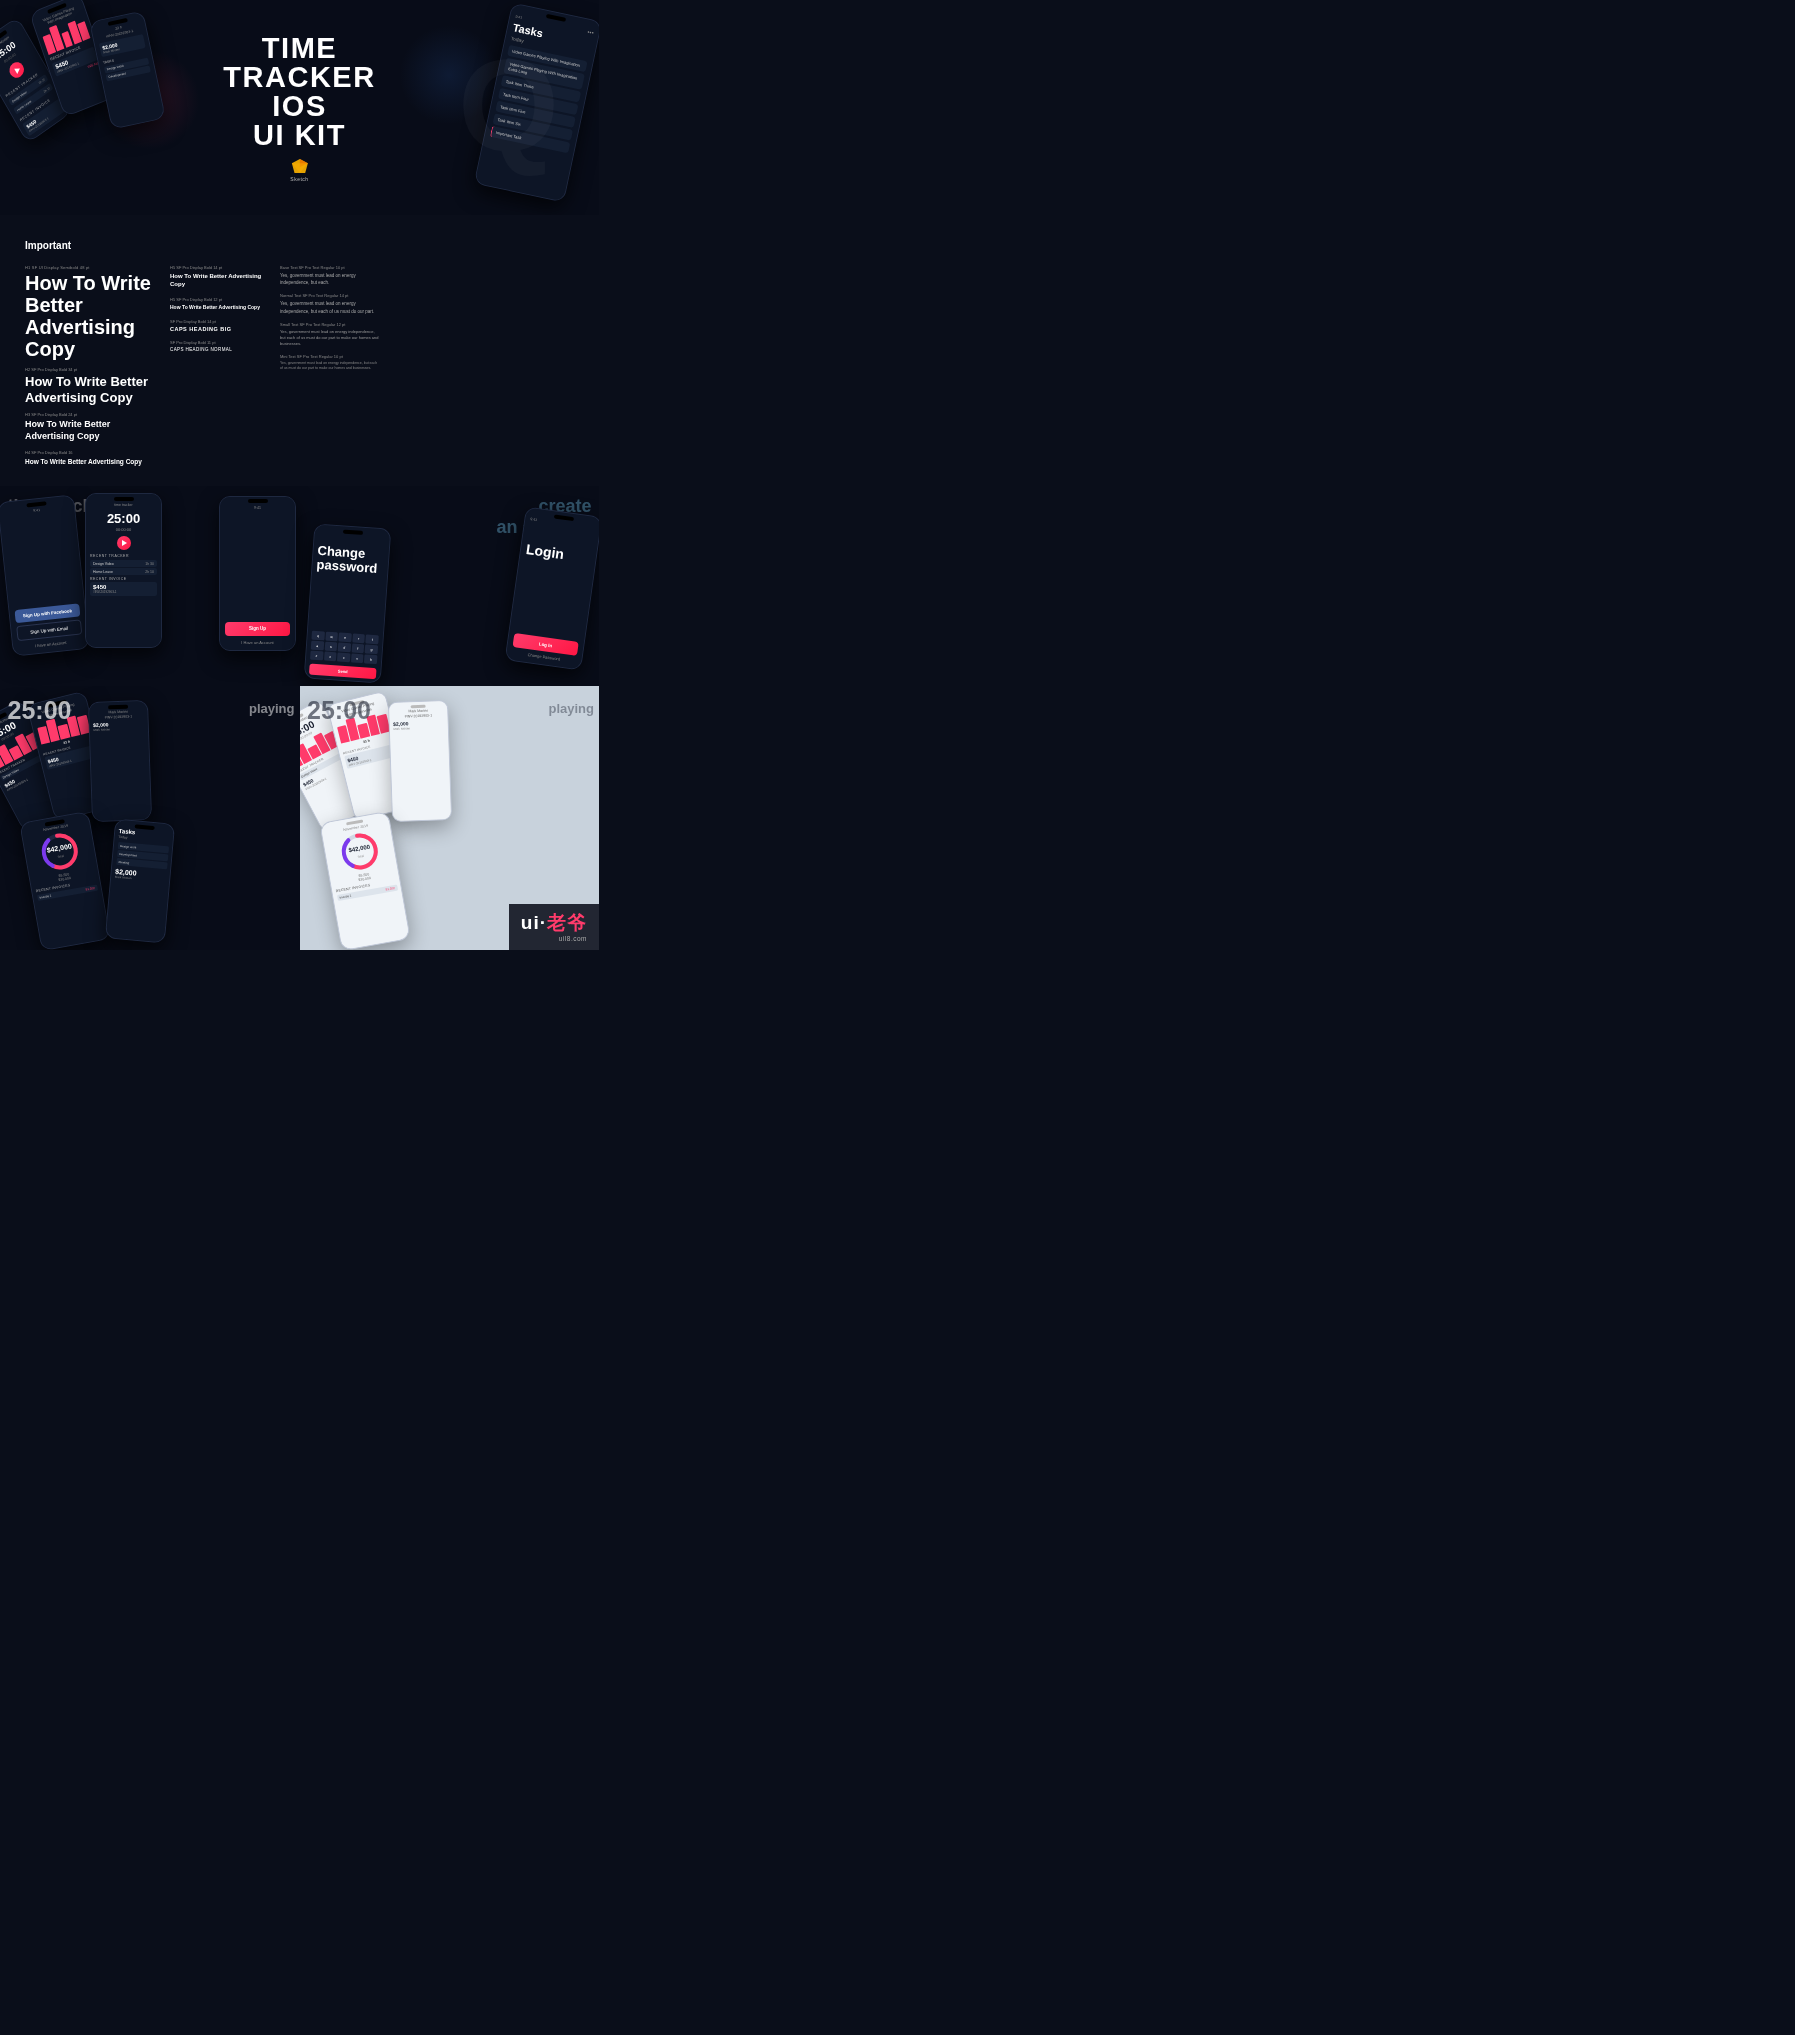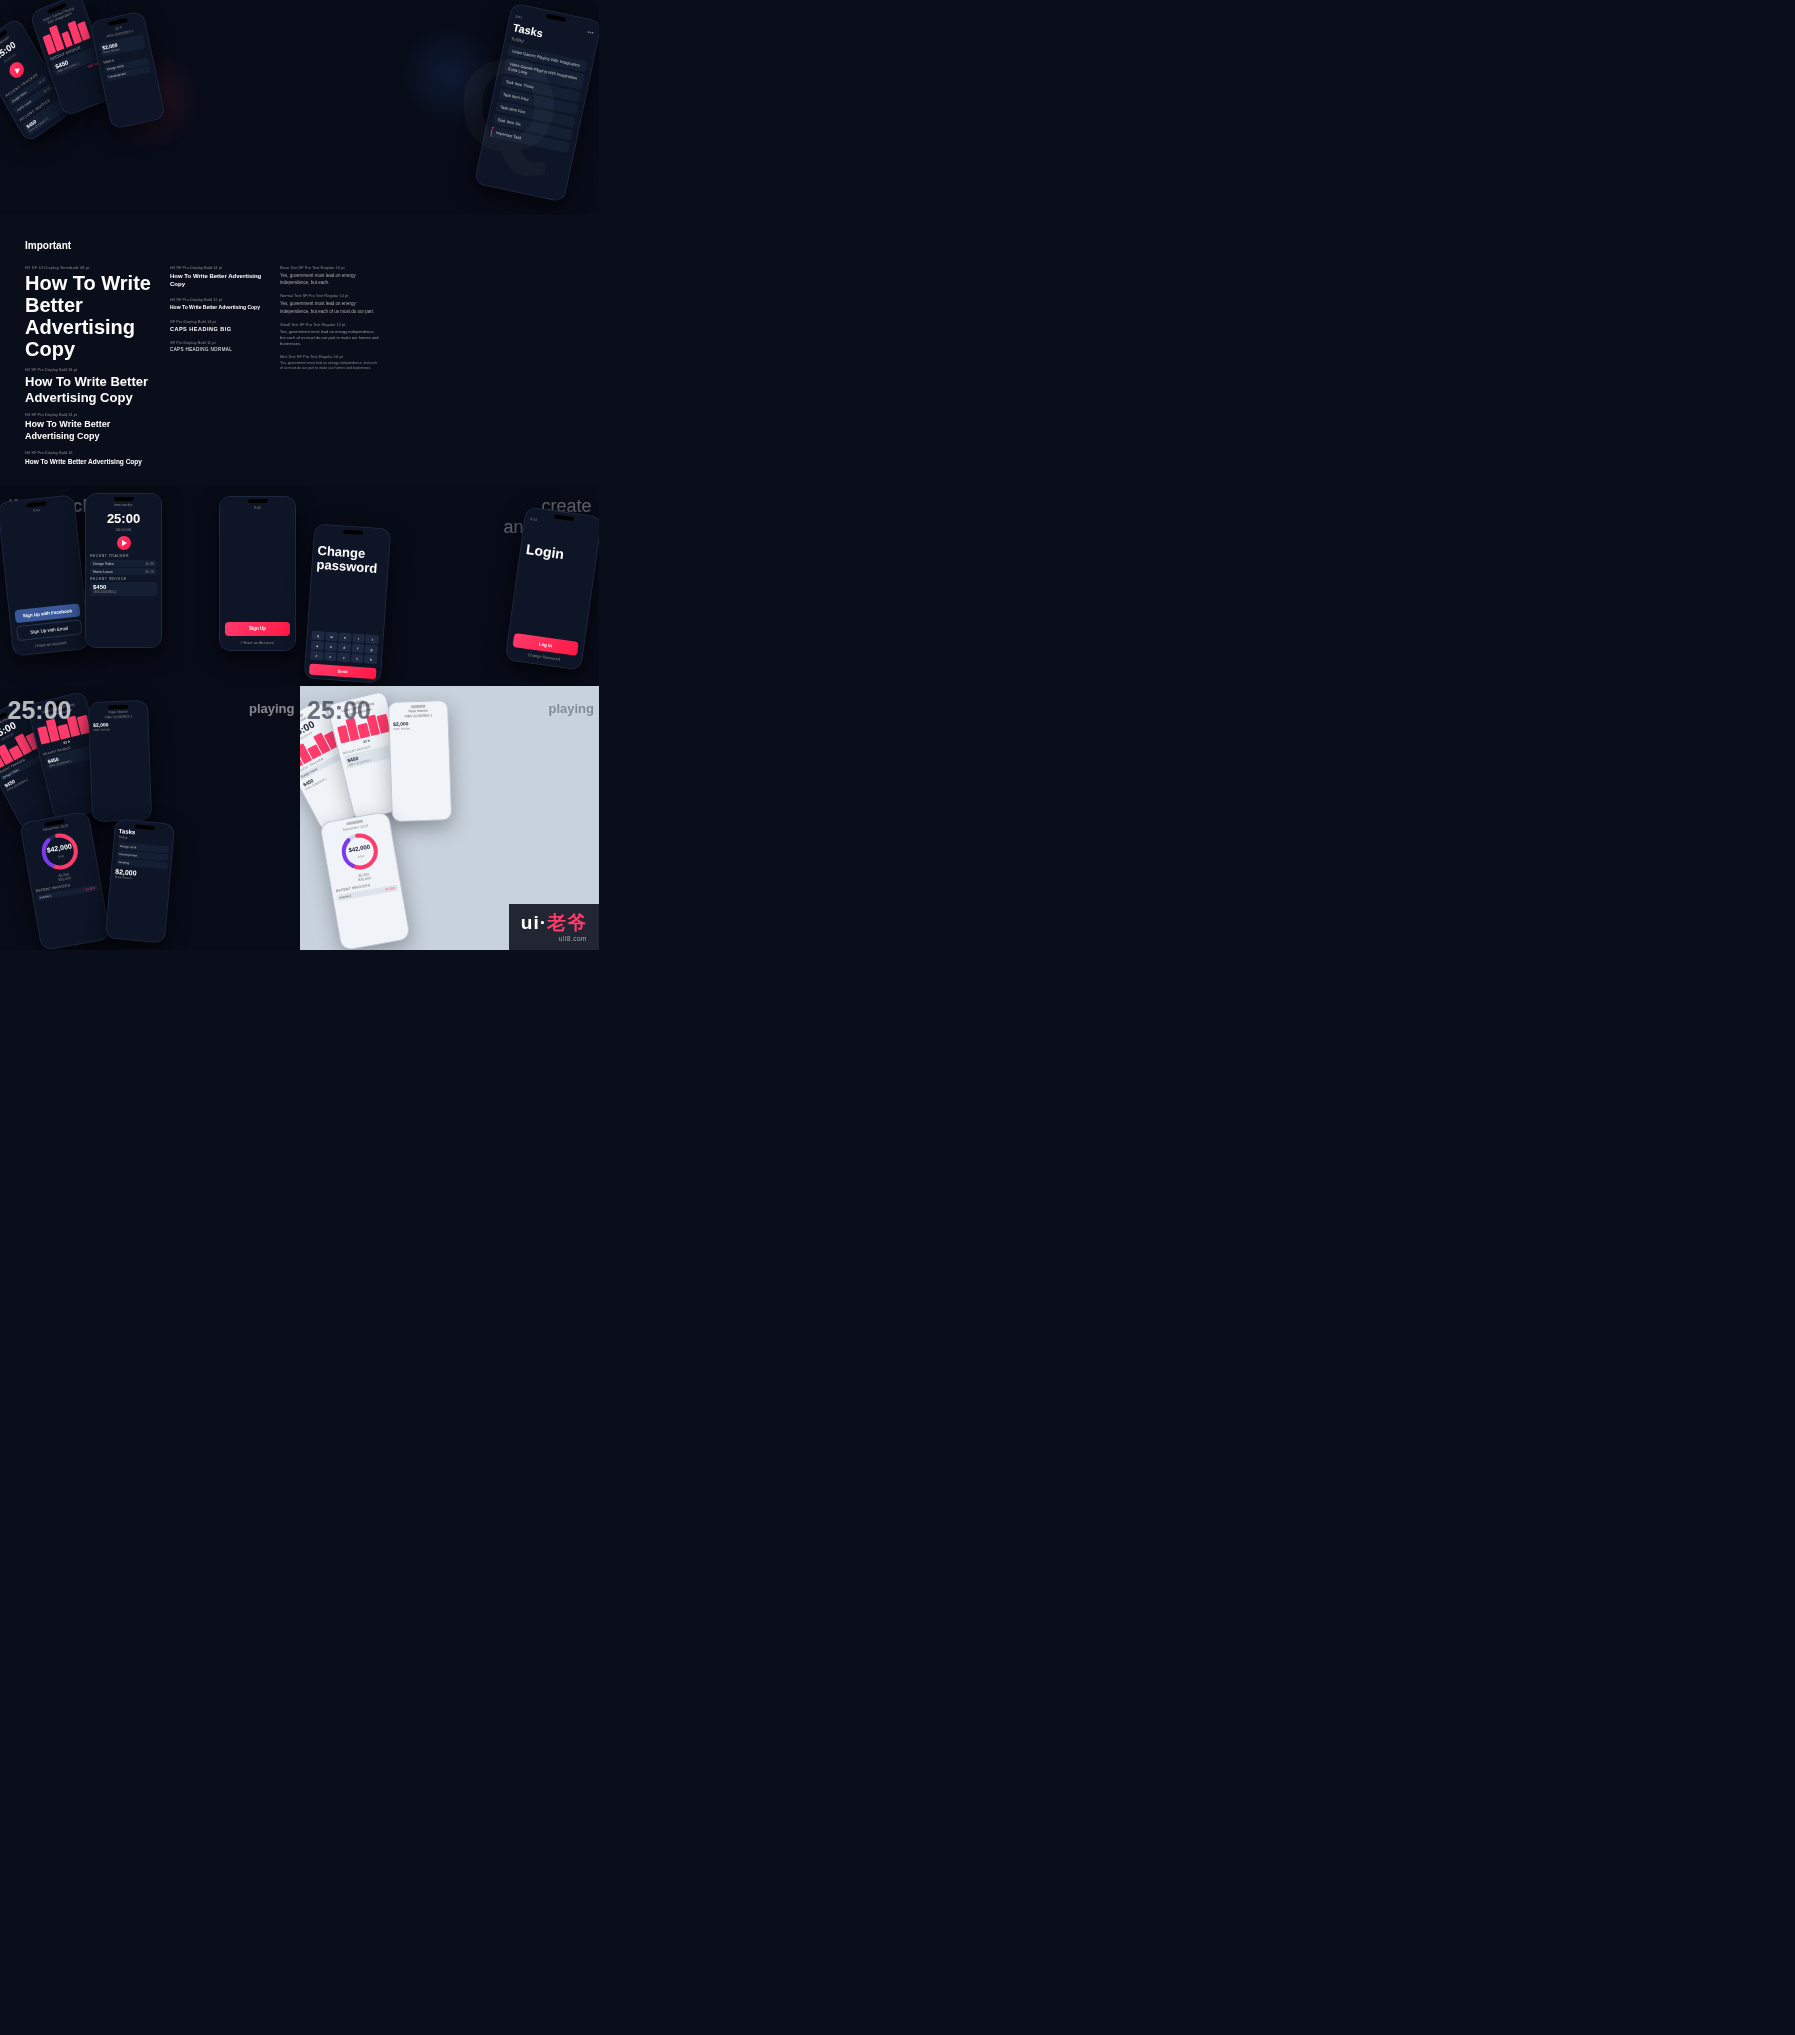--- a/index.html
+++ b/index.html
@@ -153,20 +153,37 @@
             <div style="font-size:5px;font-weight:700;color:#fff;">$2,000</div>
             <div style="font-size:3px;color:#888;">Mark Morten</div>
           </div>
           <div style="font-size:3.5px;color:#aaa;text-transform:uppercase;margin-top:4px;">Tasks</div>
           <div style="background:#141f33;border-radius:2px;padding:1.5px 2.5px;font-size:3px;color:#ccc;margin-top:1.5px;">Design Work</div>
           <div style="background:#141f33;border-radius:2px;padding:1.5px 2.5px;font-size:3px;color:#ccc;margin-top:1px;">Development</div>
         </div>
       </div>
     </div>
 
+    <div style="position:absolute;left:50%;top:50%;transform:translate(-50%,-50%);text-align:center;z-index:10;">
+      <h1 style="font-size:29px;font-weight:900;line-height:1.0;color:#fff;text-transform:uppercase;letter-spacing:1.5px;text-align:center;">
+        <span>TIME</span><br>
+        <span>TRACKER</span><br>
+        <span>IOS</span><br>
+        <span>UI KIT</span>
+      </h1>
+
+      <div style="margin-top:8px;display:flex;flex-direction:column;align-items:center;gap:2px;">
+        <svg width="18" height="16" viewBox="0 0 100 90">
+          <polygon points="50,5 95,30 80,85 20,85 5,30" fill="#fdb300" opacity="0.9"></polygon>
+          <polygon points="50,5 95,30 50,50" fill="#ea6c00" opacity="0.7"></polygon>
+          <polygon points="5,30 95,30 50,85" fill="#fdad00" opacity="0.5"></polygon>
+        </svg>
+        <span style="font-size:5px;color:#bbb;letter-spacing:0.5px;">Sketch</span>
+      </div>
+    </div>
 
     <div style="position:absolute;right:40px;top:30px;text-align:center;">
       <div style="font-size:45px;font-weight:900;color:#fff;line-height:1;">34</div>
       <div style="font-size:6.5px;color:#bbb;letter-spacing:0.5px;">Premium screens</div>
     </div>
 
     <div style="position:absolute;right:40px;top:40px;font-size:130px;font-weight:900;color:rgba(255,255,255,0.035);line-height:1;z-index:1;user-select:none;">Q</div>
 
     <div class="iso-phone" style="position:absolute;right:15px;top:10px;width:92px;height:185px;transform:rotate(12deg);">
       <div class="notch"></div>
@@ -256,21 +273,21 @@
       <div></div>
     </div>
   </div>
 
   <div style="position:relative;width:100%;height:200px;background:#080c18;overflow:hidden;">
 
     <div style="position:absolute;left:7.5px;top:10px;font-size:18px;font-weight:800;color:#fff;opacity:0.5;line-height:1.2;">
       <span style="display:block;opacity:0.7;">time tracker</span>
       <span style="display:block;font-size:7px;opacity:0.5;font-weight:400;">tracking is easy</span>
     </div>
-    <div style="position:absolute;right:7.5px;top:10px;font-size:18px;font-weight:400;color:#ffffff;opacity:0.5;line-height:1.2;text-align:right;">
+    <div style="position:absolute;right:7.5px;top:10px;font-size:18px;font-weight:700;color:#7dd3fc;opacity:0.5;line-height:1.2;text-align:right;">
       <span style="display:block;opacity:0.7;">create</span>
       <span style="display:block;opacity:0.7;">an account</span>
     </div>
 
     <div class="iso-phone" style="position:absolute;left:5px;top:12.5px;width:77px;height:155px;transform:rotate(-6deg);">
       <div class="notch"></div>
       <div style="background:#0d1526;width:100%;height:100%;padding:9px 5px 5px;display:flex;flex-direction:column;">
         <div style="font-size:3.5px;color:#888;text-align:center;margin-bottom:2px;">9:41</div>
         <div style="flex:1;"></div>
         <div style="background:#3b5998;color:#fff;border-radius:4px;padding:4px;font-size:4.5px;font-weight:600;text-align:center;margin-bottom:3px;">

